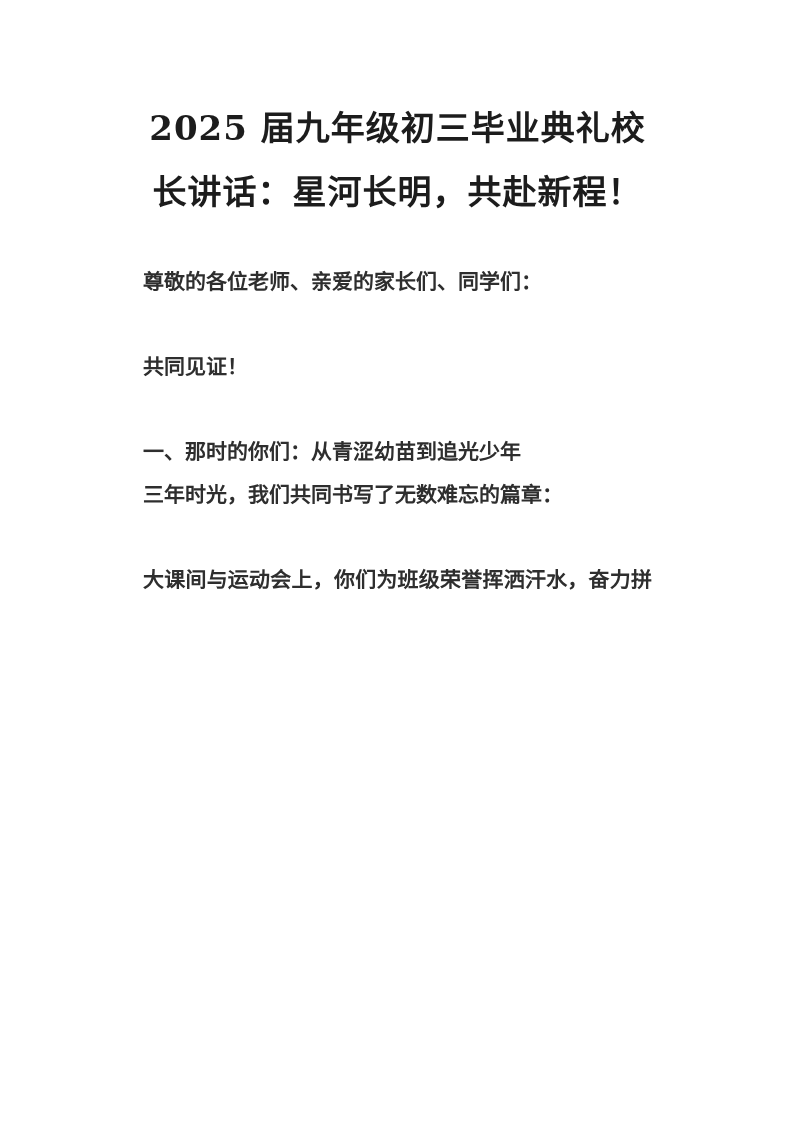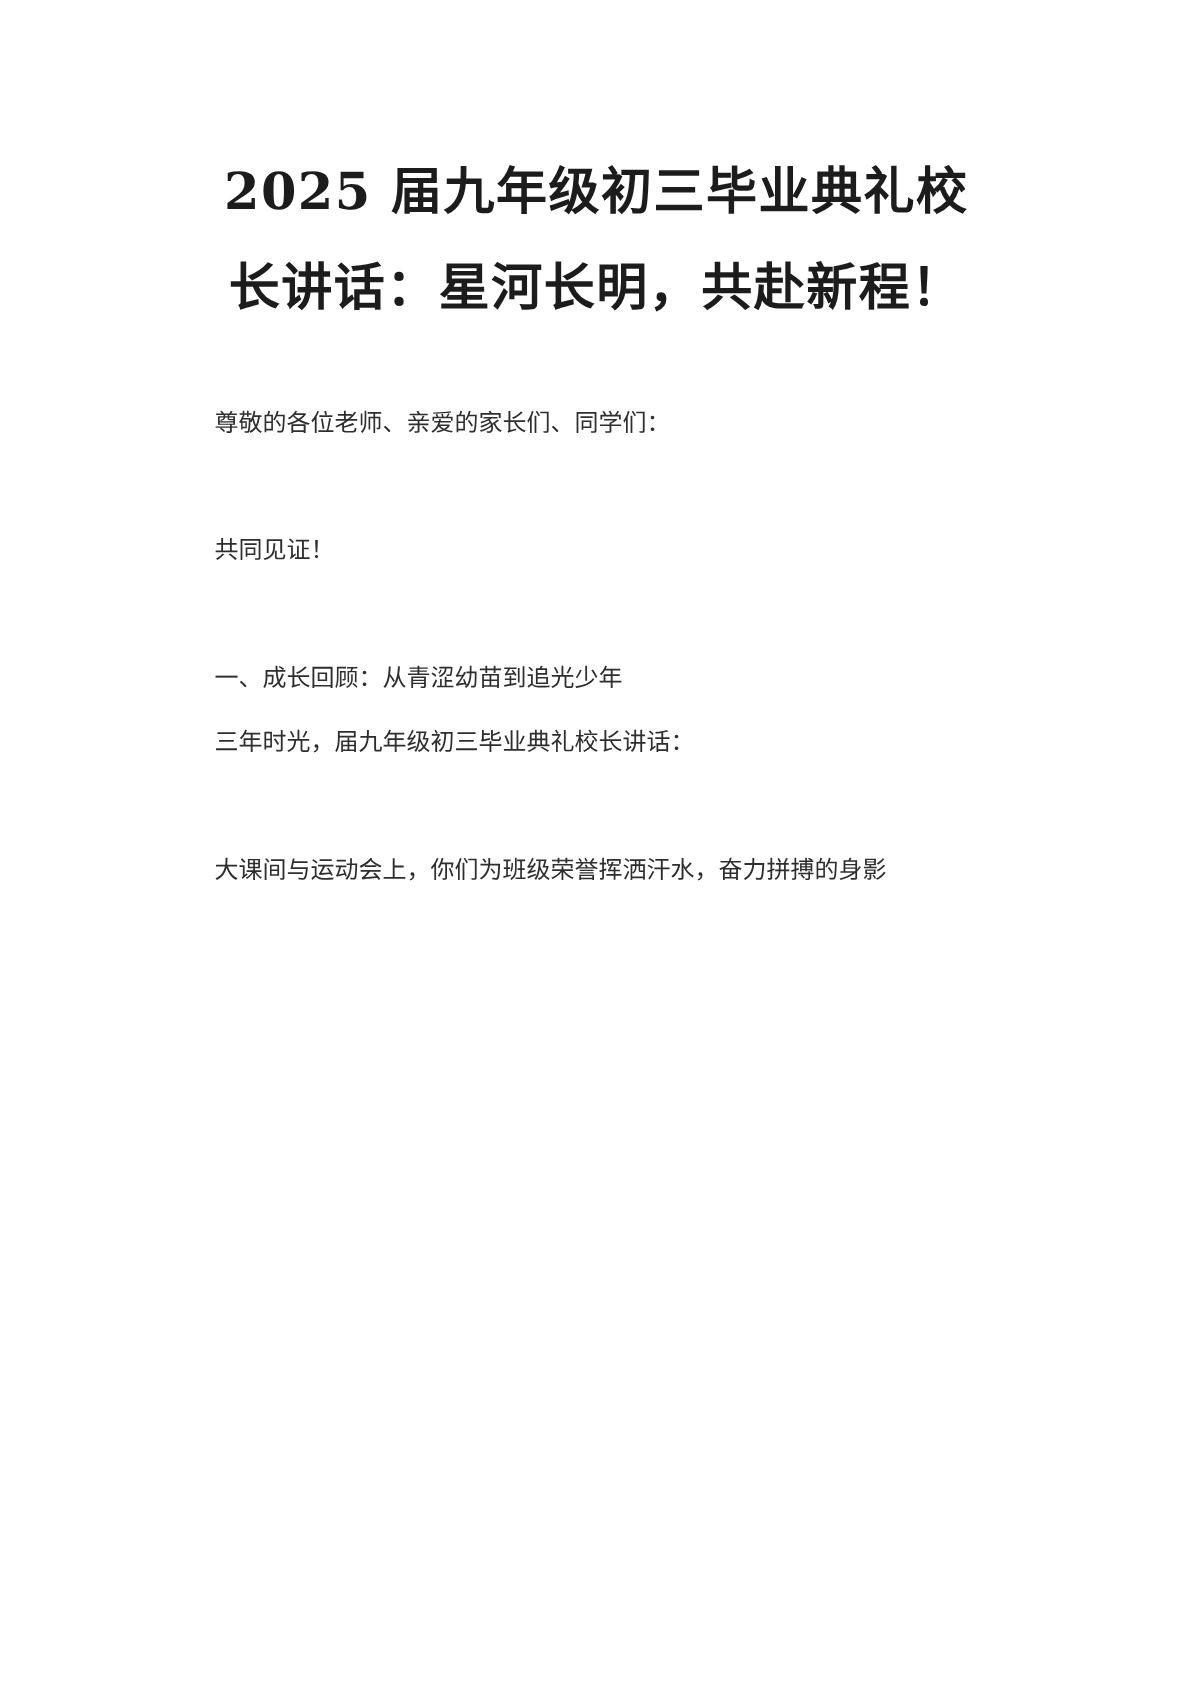--- a/index.html
+++ b/index.html
@@ -23,22 +23,22 @@
     margin: 0 0 36px 0;
     font-size: 34px;
     font-weight: 700;
     line-height: 64px;
     text-align: center;
     letter-spacing: 1px;
     color: #1c1c1c;
   }
   .para {
     margin: 0 0 42px 0;
-    font-size: 16px;
-    font-weight: 400;
+    font-size: 21px;
+    font-weight: 700;
     line-height: 43px;
     text-align: justify;
     letter-spacing: 0;
   }
   .para.section-heading {
     margin-bottom: 0;
   }
   .para.clipped {
     margin-bottom: 0;
     max-height: 43px;
@@ -49,19 +49,19 @@
 <body>
 
 <main class="page">
   <h1 class="doc-title">2025 届九年级初三毕业典礼校长讲话：星河长明，共赴新程！</h1>
 
   <p class="para">尊敬的各位老师、亲爱的家长们、同学们：</p>
 
   <p class="para">共同见证！</p>
 
 
-  <p class="para section-heading">一、成长回顾：从青涩幼苗到追光少年</p>
+  <p class="para section-heading">一、那时的你们：从青涩幼苗到追光少年</p>
 
 
-  <p class="para">三年时光，届九年级初三毕业典礼校长讲话：</p>
+  <p class="para">三年时光，我们共同书写了无数难忘的篇章：</p>
 
   <p class="para clipped">大课间与运动会上，你们为班级荣誉挥洒汗水，奋力拼搏的身影</p>
 </main>
 
 </body></html>

